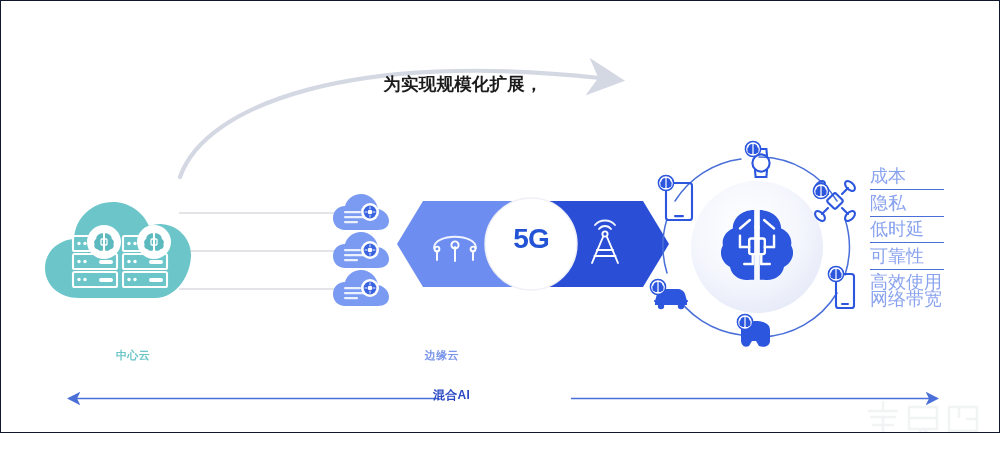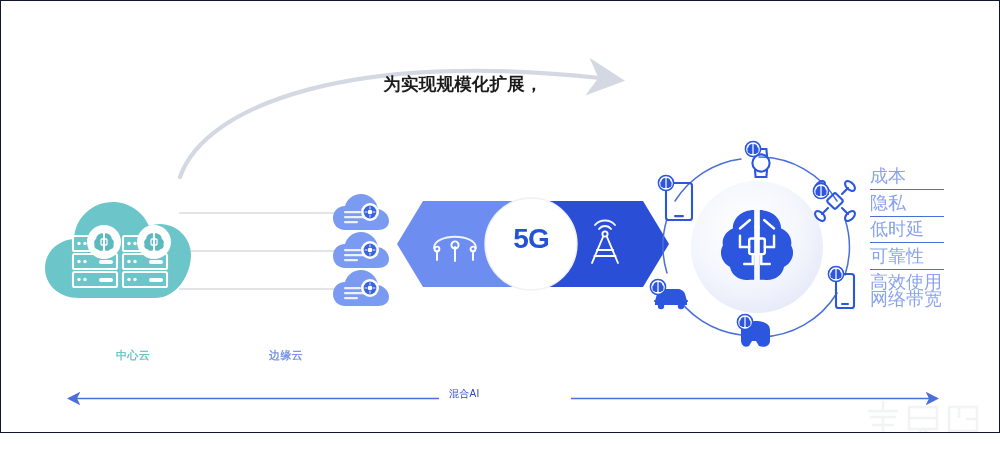--- a/index.html
+++ b/index.html
@@ -30,26 +30,26 @@
     white-space:nowrap;
   }
   #headline div{white-space:nowrap;}
 
   
   .stage-label{
     font-size:11px;font-weight:700;letter-spacing:.4px;
     white-space:nowrap;
   }
   #label-center-cloud{left:0;top:347px;width:264px;text-align:center;color:#6cc6c9;}
-  #label-edge-cloud{left:268px;top:347px;width:190px;text-align:left;color:#7a96ea;}
+  #label-edge-cloud{left:268px;top:347px;width:190px;text-align:right;color:#7a96ea;}
   #label-device{left:690px;top:347px;width:136px;text-align:center;color:#2f5ae0;}
 
   #label-hybrid{
-    left:448px;top:386px;
-    color:#2b48c4;font-size:10px;font-weight:400;letter-spacing:.3px;
+    left:432px;top:386px;
+    color:#2b48c4;font-size:12px;font-weight:700;letter-spacing:.3px;
     white-space:nowrap;
   }
 
   
   #benefits{left:869px;top:167px;width:74px;}
   .benefit{
     color:#8aa3ef;
     font-size:18px;
     font-weight:400;
     line-height:16.5px;

